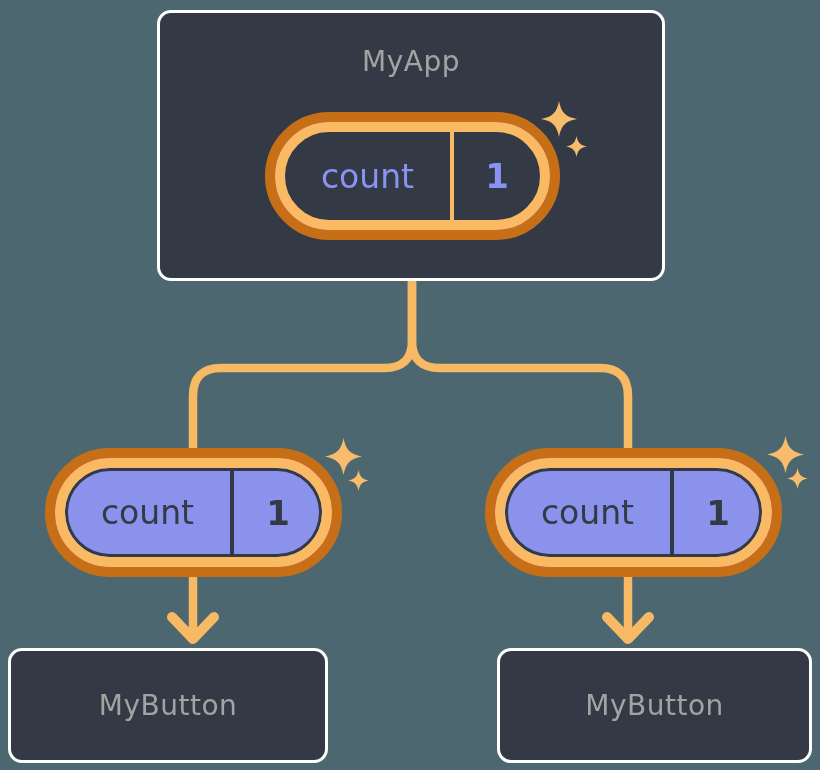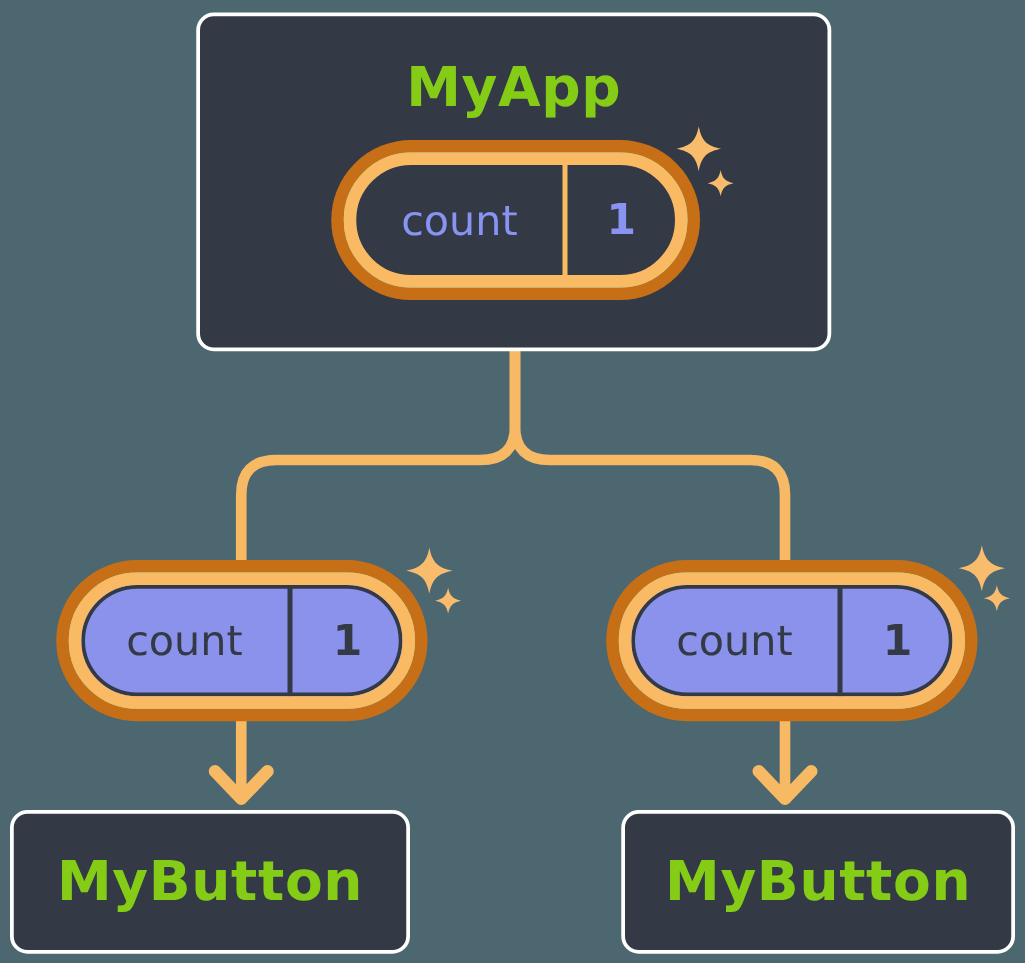--- a/index.html
+++ b/index.html
@@ -15,28 +15,28 @@
 
   .node-box{
     position:absolute;z-index:2;box-sizing:border-box;
     background:#333a45;border:3px solid #ffffff;border-radius:14px;
   }
   #node-myapp{left:157px;top:10px;width:508px;height:271px;}
   #node-mybutton-left{left:8px;top:648px;width:320px;height:115px;display:flex;align-items:center;justify-content:center;}
   #node-mybutton-right{left:497px;top:648px;width:315px;height:115px;display:flex;align-items:center;justify-content:center;}
 
   .node-title{
-    color:#84cc16;font-size:44px;font-weight:700;letter-spacing:0.5px;
+    color:#a3a3a3;font-size:28px;font-weight:400;letter-spacing:0.5px;
     text-align:center;white-space:nowrap;
   }
   #node-myapp .node-title{margin-top:32px;}
 
   .pill{
     position:absolute;z-index:3;box-sizing:border-box;
-    border:10px solid #c76f16;border-radius:999px;background:#5eead4;
+    border:10px solid #c76f16;border-radius:999px;background:#a21caf;
   }
   .pill-core{
     width:100%;height:100%;box-sizing:border-box;
     border:10px solid #fab963;border-radius:999px;
     display:flex;align-items:stretch;overflow:hidden;
   }
   #pill-root{left:265px;top:112px;width:295px;height:128px;}
   #pill-root .pill-core{background:#333a45;}
   #pill-root .cell{color:#8893f2;}
   #pill-root .pill-divider{background:#fab963;}

